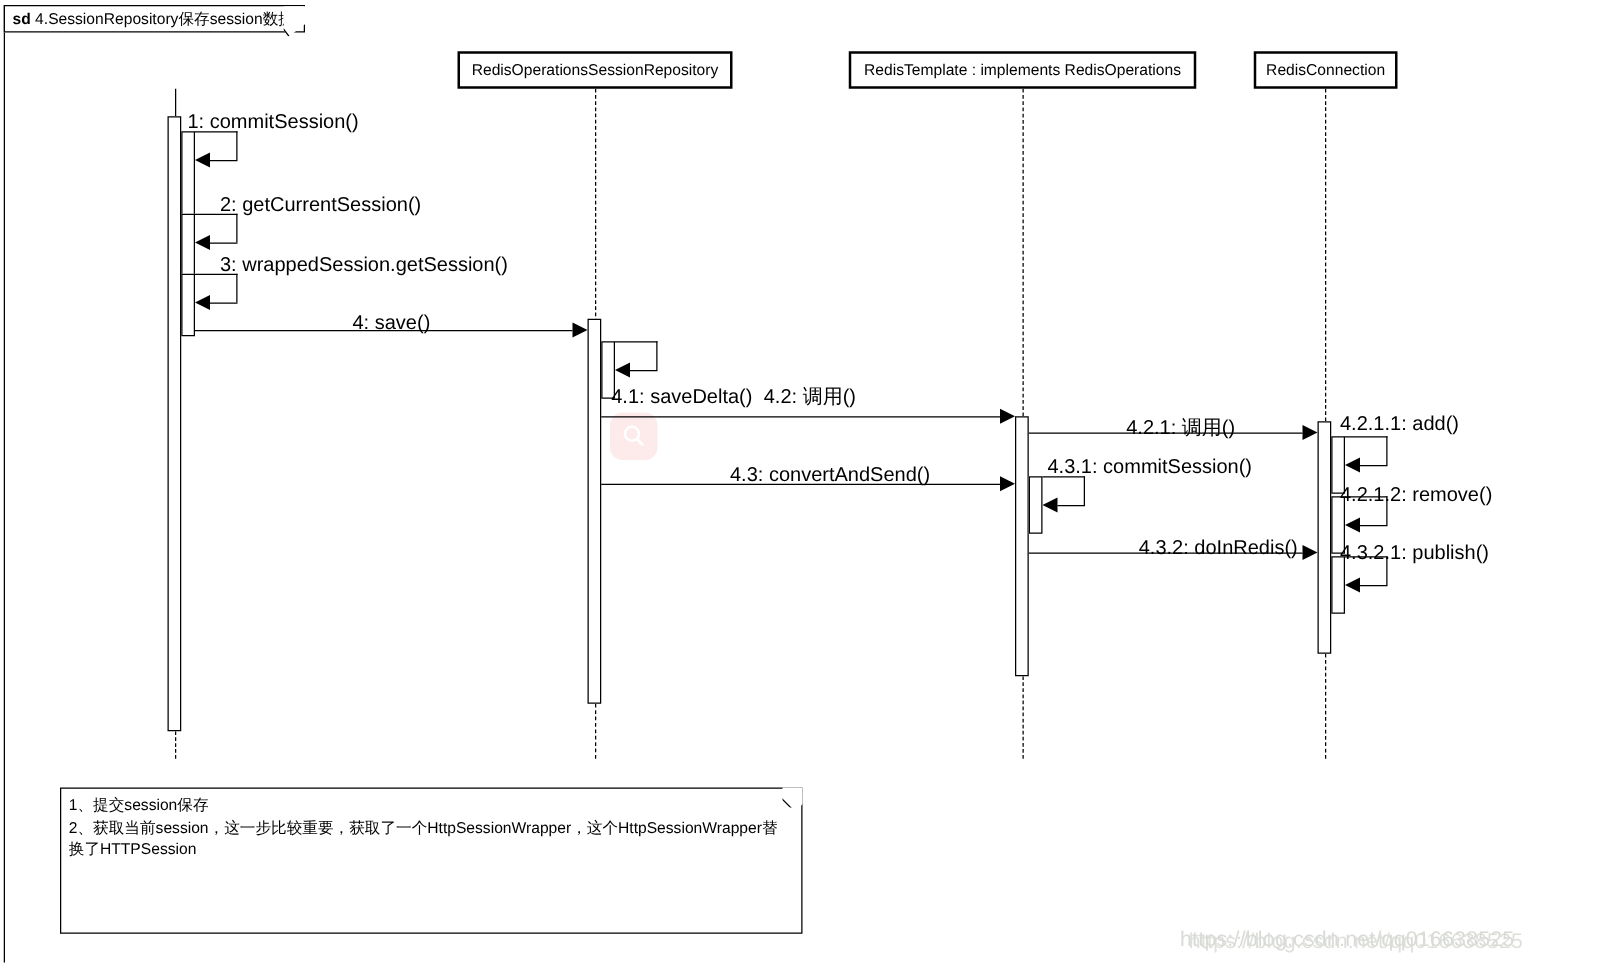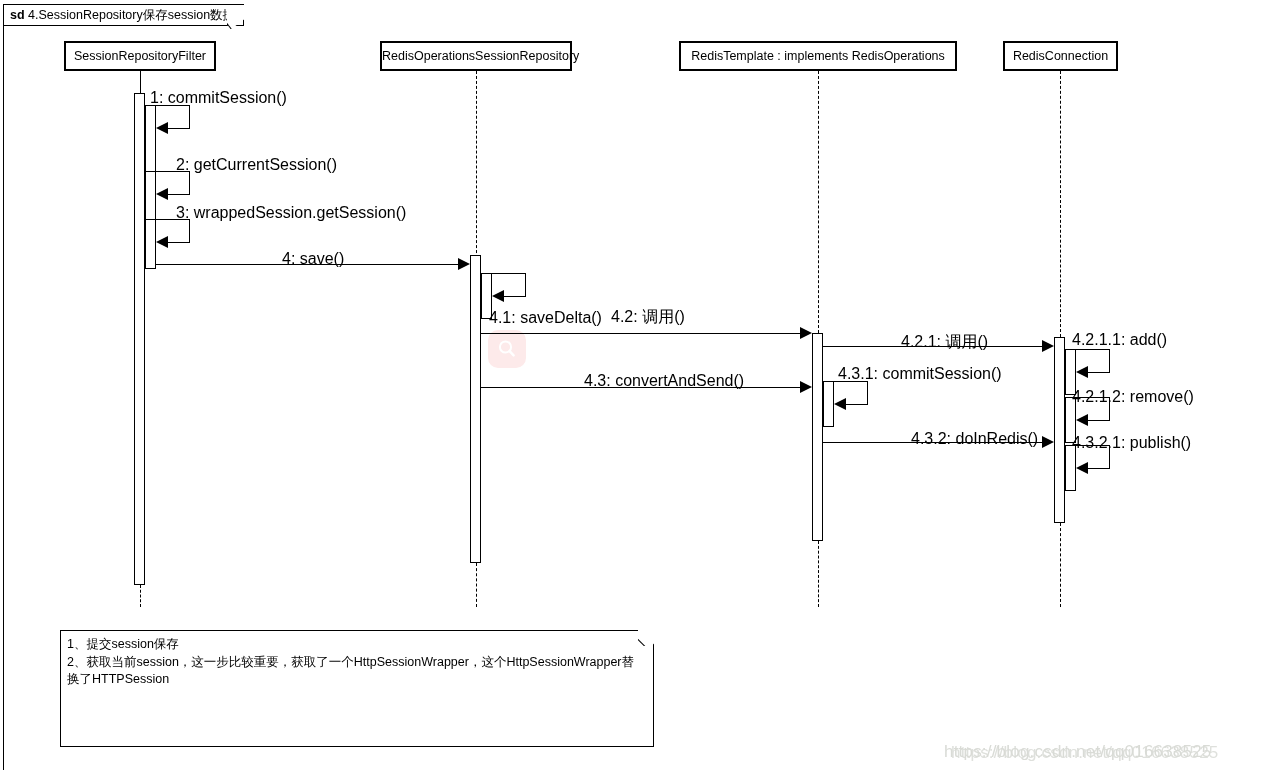--- a/index.html
+++ b/index.html
@@ -211,24 +211,21 @@
 <div id="canvas">
 
   <div class="frame"></div>
 
   <div class="frame-label">
     <span class="kw">sd</span>
     <span>4.SessionRepository保存session数据</span>
     <span class="frame-label-cut"></span>
   </div>
 
-  <div class="lifeline-head" style="left:64px; top:41px; width:152px;">
-    <span>SessionRepositoryFilter</span>
-  </div>
-  <div class="lifeline-head" style="left:380px; top:41px; width:192px;">
+  <div class="lifeline-head" style="left:366px; top:41px; width:220px;">
     <span>RedisOperationsSessionRepository</span>
   </div>
   <div class="lifeline-head" style="left:679px; top:41px; width:278px;">
     <span>RedisTemplate : implements RedisOperations</span>
   </div>
   <div class="lifeline-head" style="left:1003px; top:41px; width:115px;">
     <span>RedisConnection</span>
   </div>
 
   <div class="lifeline-line solid" style="left:140px; top:71px; height:22px;"></div>
@@ -328,21 +325,21 @@
   <div class="arrow-left" style="left:1076px; top:462px;"></div>
   <div class="msg-label" style="left:1072px; top:434px;">4.3.2.1: publish()</div>
 
   <div class="wm-badge" style="left:488px; top:330px;">
     <svg width="24" height="24" viewBox="0 0 24 24" aria-hidden="true">
       <circle cx="10.5" cy="10" r="5.6" fill="none" stroke="#ffffff" stroke-width="2"></circle>
       <line x1="14.6" y1="14.2" x2="18.6" y2="18.4" stroke="#ffffff" stroke-width="2.4" stroke-linecap="round"></line>
     </svg>
   </div>
 
-  <div class="note" style="left:60px; top:630px; width:594px; height:117px;">
+  <div class="note" style="left:48px; top:630px; width:594px; height:117px;">
     <div class="note-fold-mask"></div>
     <div class="note-text">
       <div>1、提交session保存</div>
       <div>2、获取当前session，这一步比较重要，获取了一个HttpSessionWrapper，这个HttpSessionWrapper替换了HTTPSession</div>
     </div>
   </div>
 
   <div class="wm-url" style="left:944px; top:742px;">https://blog.csdn.net/qq016638525</div>
   <div class="wm-url dup" style="left:951px; top:743px;">https://blog.csdn.net/qq016638525</div>
 

